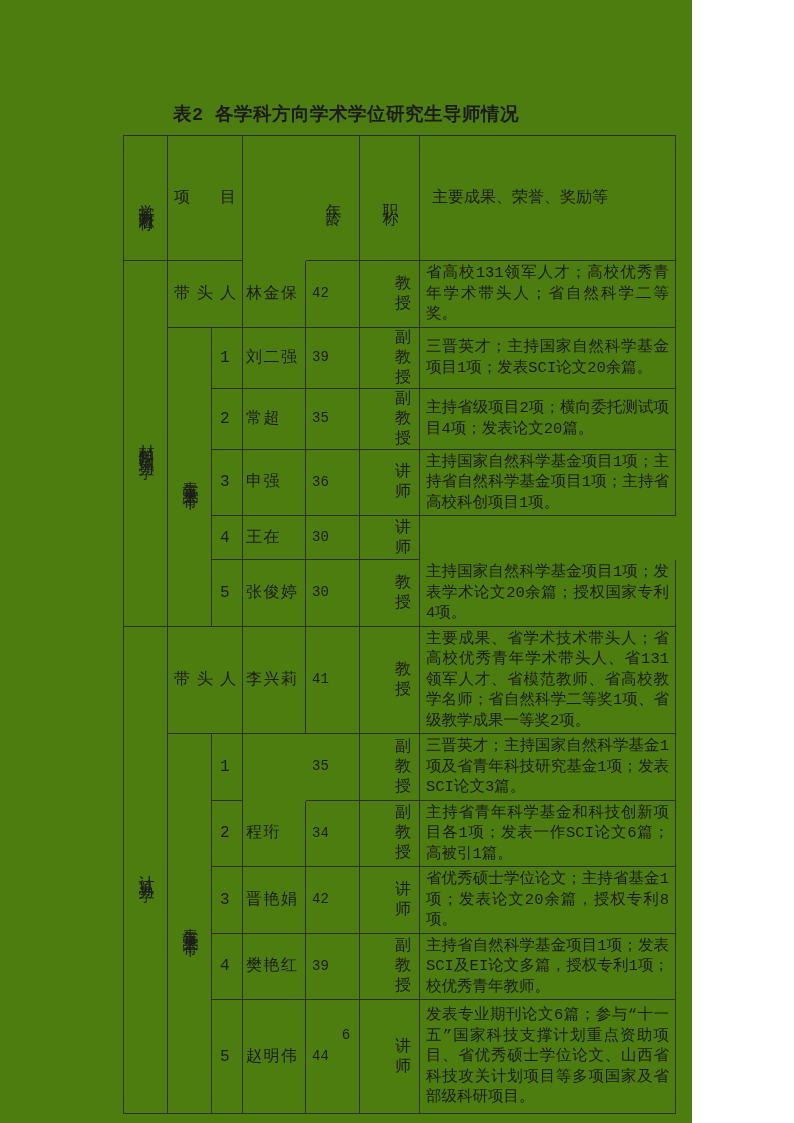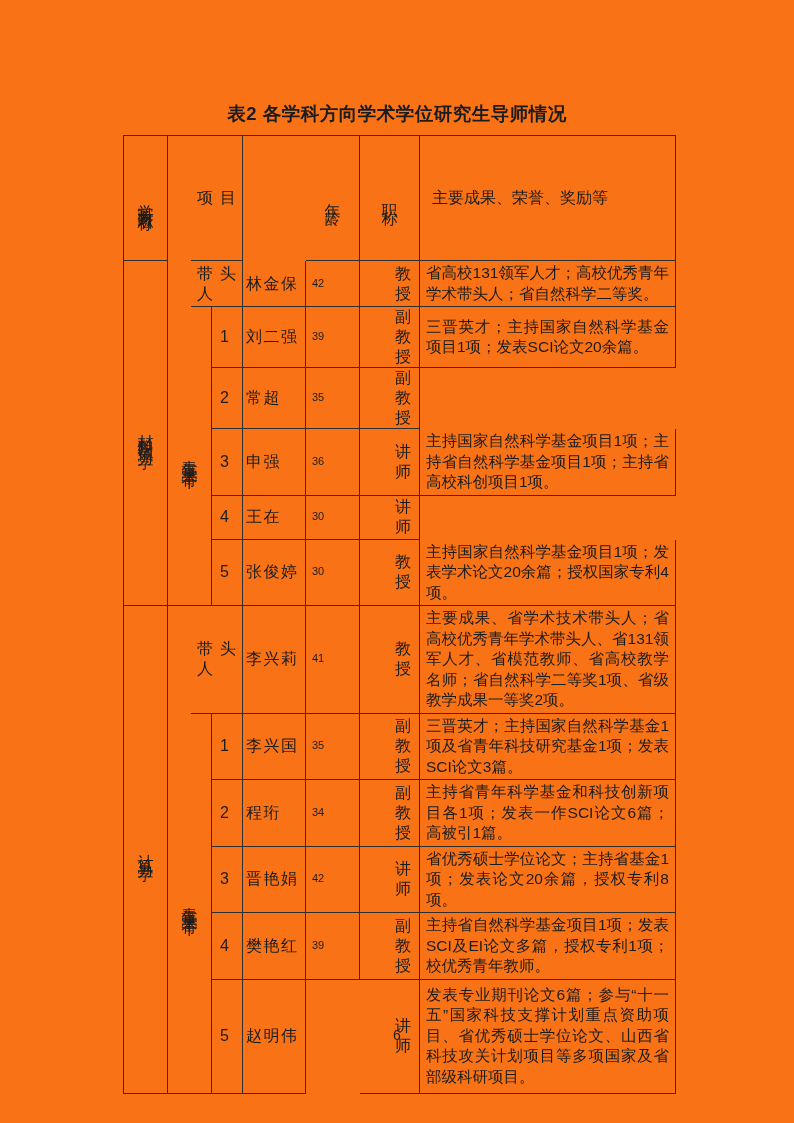--- a/index.html
+++ b/index.html
@@ -1,19 +1,19 @@
 <!DOCTYPE html>
 <html><head>
 <meta charset="utf-8">
 <style>
   :root{ --bc:#2f2f2f; --ink:#1c1c1c; }
   html,body{ margin:0; padding:0; background:#ffffff; }
   .page{
-    position:relative; width:794px; height:1123px; background:#f97316;
-    font-family:Liberation Sans, sans-serif; color:var(--ink);
+    position:relative; width:692px; height:1123px; background:#4d7c0f;
+    font-family:Liberation Mono, monospace; color:var(--ink);
     overflow:hidden;
   }
   .doc-title{
     position:absolute; top:101px; left:0; width:100%;
     text-align:center; font-size:18.5px; font-weight:600; letter-spacing:0.5px;
   }
   .tbl{
     position:absolute; left:123px; top:135px; width:552px;
     display:grid;
     grid-template-columns:44px 44px 31px 63px 54px 60px 256px;
@@ -29,24 +29,24 @@
   .c{
     border-right:1px solid var(--bc); border-bottom:1px solid var(--bc);
     display:flex; align-items:center; justify-content:flex-start;
     font-size:16px; line-height:1.25; box-sizing:border-box; overflow:hidden;
   }
   .cc{ justify-content:center; }
   
   .vtx{ writing-mode:vertical-rl; text-orientation:upright; line-height:1; letter-spacing:4px; }
   .ls2{ letter-spacing:2.5px; } .ls3{ letter-spacing:3px; } .ls7{ letter-spacing:7px; }
   
-  .dist{ padding:0 6px;margin-left:23px; }
+  .dist{ padding:0 6px; }
   .dist .t{ display:block; width:100%; text-align:justify; text-align-last:justify; }
   .nm{ padding-left:3px; font-size:16px; letter-spacing:1.5px; white-space:nowrap; }
-  .ag{ padding-left:6px; font-size:11px; }
+  .ag{ padding-left:6px; font-size:14px; }
   .no{ padding-left:8px; }
   .jt{ padding:0 7px; }
   .jt .t{ display:block; width:100%; text-align:justify; line-height:20px;margin-left:28px; }
   .ac{ padding:2px 6px; font-size:15.5px; }
   .ac .t{ display:block; width:100%; text-align:justify; line-height:20.5px; }
   .hnm{ letter-spacing:5px; padding-left:4px; }
   .hac{ padding-left:12px; }
   .pageno{
     position:absolute; top:1027px; left:0; width:100%;
     text-align:center; font-size:14px;
@@ -122,20 +122,23 @@
       </div>
     <div class="c nm" style="grid-area:4/4/5/5">
         <span class="t">常超</span>
       </div>
     <div class="c ag" style="grid-area:4/5/5/6">
         <span class="t">35</span>
       </div>
     <div class="c jt" style="grid-area:4/6/5/7">
         <span class="t">副教授</span>
       </div>
+    <div class="c ac" style="grid-area:4/7/5/8">
+        <span class="t">主持省级项目2项；横向委托测试项目4项；发表论文20篇。</span>
+      </div>
 
     <div class="c no" style="grid-area:5/3/6/4">
         <span class="t">3</span>
       </div>
     <div class="c nm" style="grid-area:5/4/6/5">
         <span class="t">申强</span>
       </div>
     <div class="c ag" style="grid-area:5/5/6/6">
         <span class="t">36</span>
       </div>
@@ -195,23 +198,20 @@
         <span class="t">主要成果、省学术技术带头人；省高校优秀青年学术带头人、省131领军人才、省模范教师、省高校教学名师；省自然科学二等奖1项、省级教学成果一等奖2项。</span>
       </div>
 
     <div class="c cc" style="grid-area:9/2/14/3">
         <span class="t vtx ls3">青年学术骨干</span>
       </div>
 
     <div class="c no" style="grid-area:9/3/10/4">
         <span class="t">1</span>
       </div>
-    <div class="c nm" style="grid-area:9/4/10/5">
-        <span class="t">李兴国</span>
-      </div>
     <div class="c ag" style="grid-area:9/5/10/6">
         <span class="t">35</span>
       </div>
     <div class="c jt" style="grid-area:9/6/10/7">
         <span class="t">副教授</span>
       </div>
     <div class="c ac" style="grid-area:9/7/10/8">
         <span class="t">三晋英才；主持国家自然科学基金1项及省青年科技研究基金1项；发表SCI论文3篇。</span>
       </div>
 
@@ -262,20 +262,23 @@
     <div class="c ac" style="grid-area:12/7/13/8">
         <span class="t">主持省自然科学基金项目1项；发表SCI及EI论文多篇，授权专利1项；校优秀青年教师。</span>
       </div>
 
     <div class="c no" style="grid-area:13/3/14/4">
         <span class="t">5</span>
       </div>
     <div class="c nm" style="grid-area:13/4/14/5">
         <span class="t">赵明伟</span>
       </div>
+    <div class="c ag" style="grid-area:13/5/14/6">
+        <span class="t">44</span>
+      </div>
     <div class="c jt" style="grid-area:13/6/14/7">
         <span class="t">讲师</span>
       </div>
     <div class="c ac" style="grid-area:13/7/14/8">
         <span class="t">发表专业期刊论文6篇；参与“十一五”国家科技支撑计划重点资助项目、省优秀硕士学位论文、山西省科技攻关计划项目等多项国家及省部级科研项目。</span>
       </div>
 
   </div>
 
   <div class="pageno">6</div>

